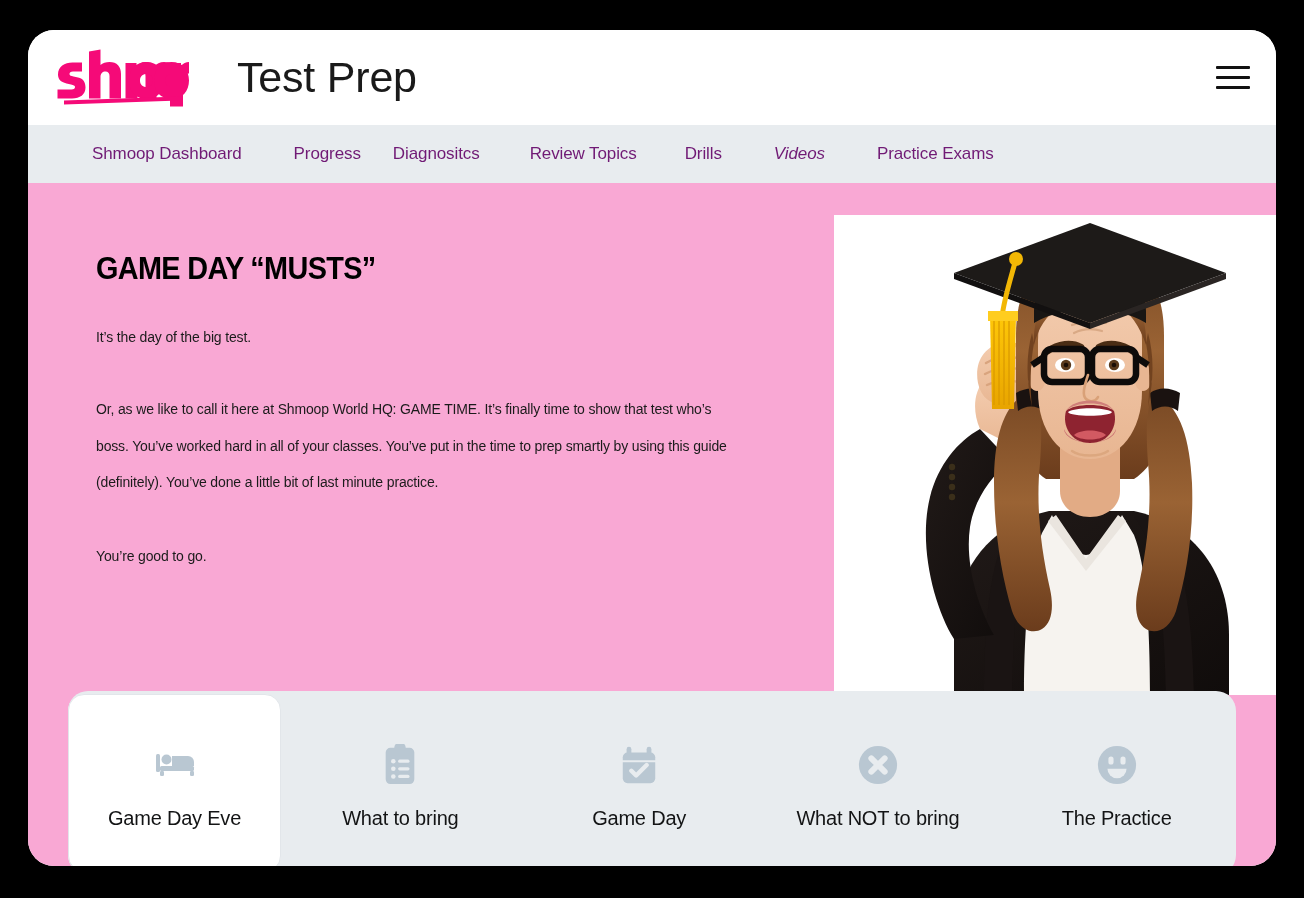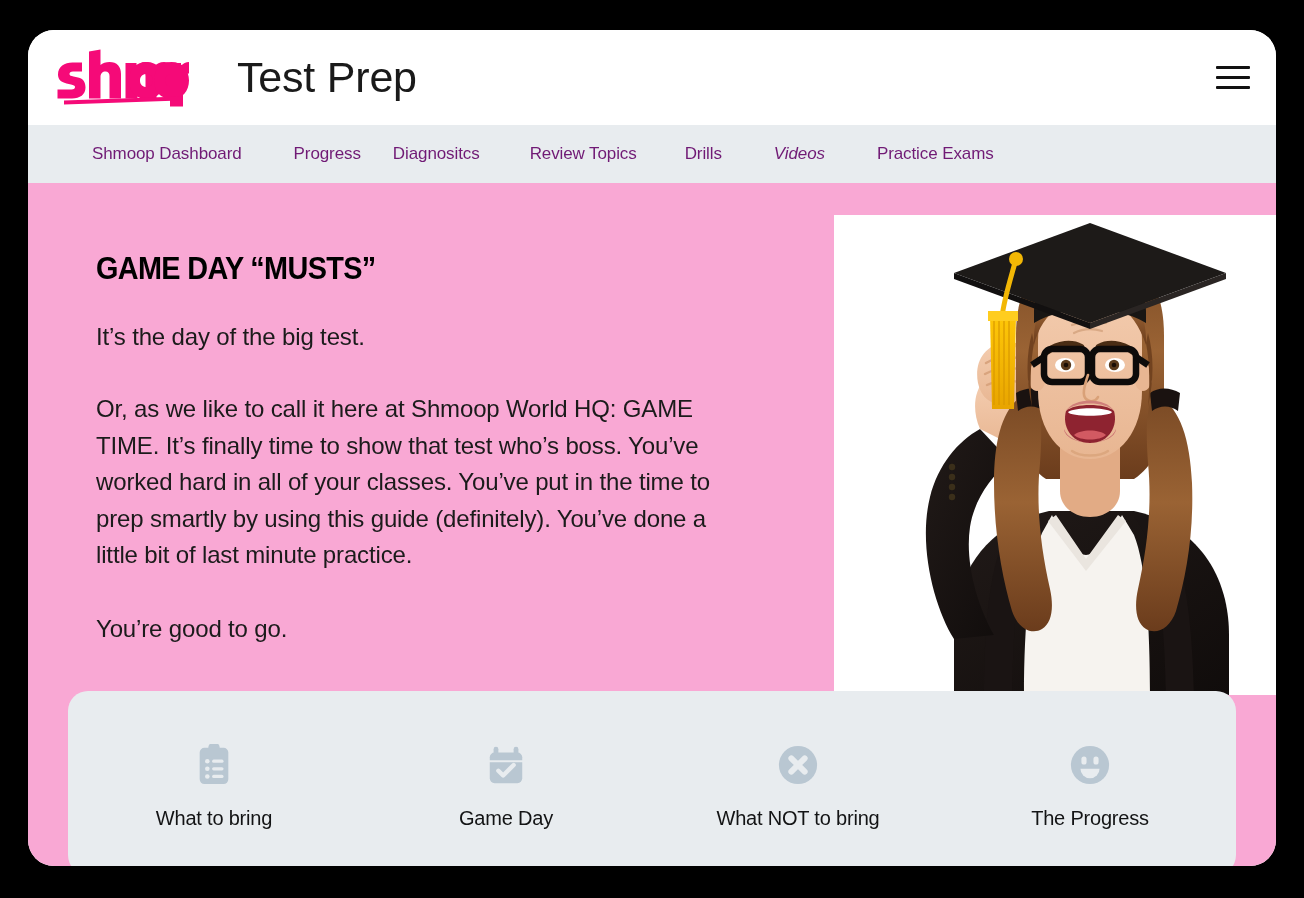--- a/index.html
+++ b/index.html
@@ -122,21 +122,21 @@
     font-size: 31px;
     font-weight: 900;
     color: #000000;
     letter-spacing: -0.7px;
     line-height: 1.05;
     transform: scaleX(0.93);
     transform-origin: left center;
   }
 
   .body-para {
-    font-size: 24px;
+    font-size: 14px;
     line-height: 36.5px;
     color: #1b1b1b;
     letter-spacing: -0.15px;
   }
   #para-1 { margin-top: 33px; }
   #para-2 { margin-top: 36px; width: 645px; }
   #para-3 { margin-top: 37px; }
 
   
   #hero-photo {
@@ -371,20 +371,33 @@
             <path d="M170 104 L170 190"></path>
               <path d="M175 104 L175 190"></path>
           </g>
           <path d="M154 96 L184 96 L184 106 L154 106 Z" fill="#ffcd1f"></path>
         </g>
       </svg>
     </div>
 
     <div id="tabbar">
 
+      <div class="tab active">
+        <span class="tab-icon">
+          <svg width="44" height="44" viewBox="0 0 44 44" fill="currentColor">
+            <circle cx="13.5" cy="16.5" r="5"></circle>
+            <rect x="3" y="11" width="4" height="18" rx="1.5"></rect>
+            <path d="M19 13 h16 a6 6 0 0 1 6 6 v4 H19 z"></path>
+            <rect x="7" y="23" width="34" height="5" rx="1.5"></rect>
+            <rect x="7" y="28" width="4" height="5" rx="1.2"></rect>
+            <rect x="37" y="28" width="4" height="5" rx="1.2"></rect>
+          </svg>
+        </span>
+        <span class="tab-label">Game Day Eve</span>
+      </div>
 
       <div class="tab">
         <span class="tab-icon">
           <svg width="40" height="42" viewBox="0 0 40 44" fill="currentColor">
             <path d="M5 9 a5 5 0 0 1 5 -5 h4 a6 6 0 0 1 12 0 h4 a5 5 0 0 1 5 5 v28 a5 5 0 0 1 -5 5 H10 a5 5 0 0 1 -5 -5 z"></path>
             <g fill="#e8ecef">
               <circle cx="13" cy="18" r="2.4"></circle>
                 <rect x="18" y="16.3" width="12" height="3.4" rx="1.7"></rect>
               <circle cx="13" cy="26" r="2.4"></circle>
                 <rect x="18" y="24.3" width="12" height="3.4" rx="1.7"></rect>
@@ -423,18 +436,18 @@
         <span class="tab-icon">
           <svg width="42" height="42" viewBox="0 0 44 44" fill="currentColor">
             <circle cx="22" cy="22" r="20"></circle>
             <g fill="#e8ecef">
               <rect x="13" y="13" width="5.4" height="8.6" rx="2.7"></rect>
               <rect x="25.6" y="13" width="5.4" height="8.6" rx="2.7"></rect>
               <path d="M12 26 h20 a10 10 0 0 1 -20 0 z"></path>
             </g>
           </svg>
         </span>
-        <span class="tab-label">The Progress</span>
+        <span class="tab-label">The Practice</span>
       </div>
 
     </div>
   </div>
 </div>
 
 </body></html>

